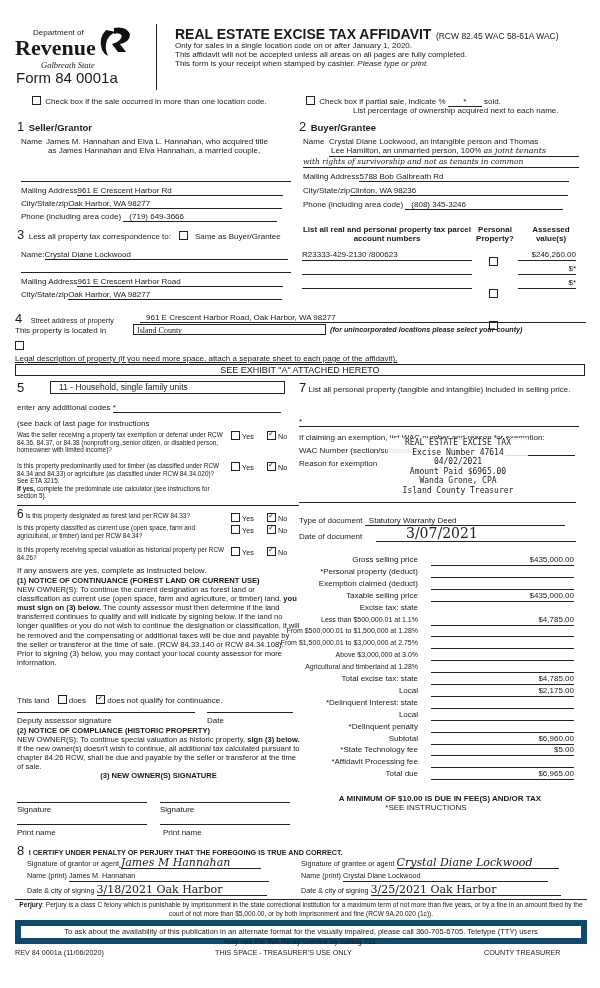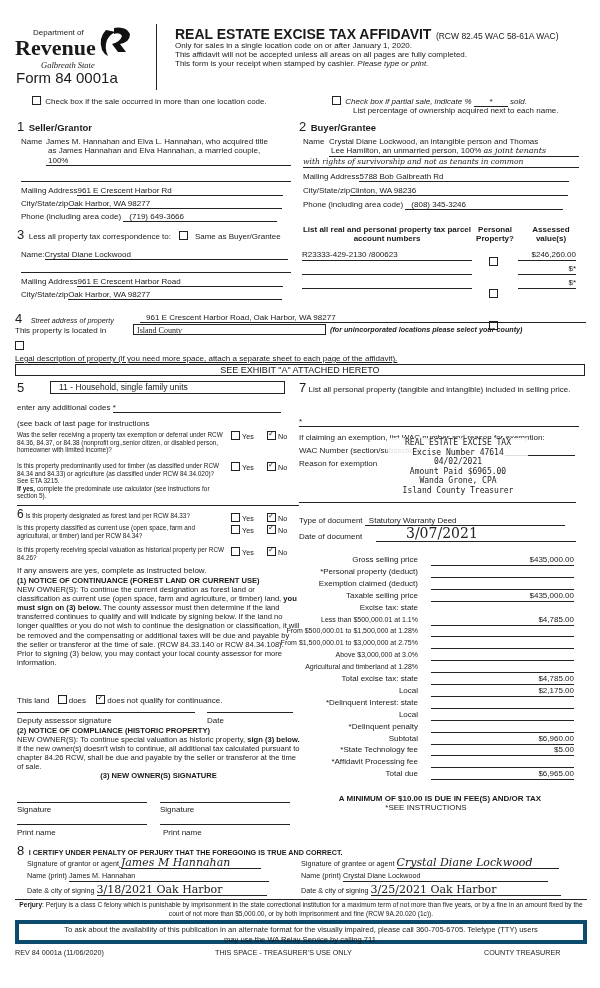--- a/index.html
+++ b/index.html
@@ -43,37 +43,36 @@
 <div class="abs t8" style="left:175px;top:50px;">This affidavit will not be accepted unless all areas on all pages are fully completed.</div>
 <div class="abs t8" style="left:175px;top:59px;white-space:nowrap;">
   <span>This form is your receipt when stamped by cashier.</span>
   <i>Please type or print.</i>
 </div>
 
 <div class="abs t8" style="left:32px;top:96px;white-space:nowrap;">
   <span class="cb"></span>
   <span>Check box if the sale occurred in more than one location code.</span>
 </div>
-<div class="abs t8" style="left:332px;top:96px;white-space:nowrap;font-style:italic;">
+<div class="abs t8" style="left:306px;top:96px;white-space:nowrap;">
   <span class="cb"></span>
   <span>Check box if partial sale, indicate %</span>
   <span class="ul" style="display:inline-block;width:34px;text-align:center;">*</span>
   <span>sold.</span>
 </div>
 <div class="abs t8" style="left:353px;top:106px;">List percentage of ownership acquired next to each name.</div>
 
 <div class="abs" style="left:17px;top:117px;white-space:nowrap;">
   <span style="font-size:13px;">1</span>
   <span class="bold" style="font-size:9.5px;">Seller/Grantor</span>
 </div>
 <div class="abs t8" style="left:21px;top:137px;">Name</div>
 <div class="abs t8" style="left:46px;top:137px;width:245px;">
   <div>James M. Hannahan and Elva L. Hannahan, who acquired title</div>
   <div style="padding-left:2px;">as James Hannahan and Elva Hannahan, a married couple,</div>
-  <div class="ul" style="padding-left:2px;">100%</div>
 </div>
 <div class="abs ul" style="left:21px;top:181px;width:270px;"></div>
 <div class="abs t8" style="left:21px;top:186px;white-space:nowrap;">
   <span>Mailing Address</span><span class="ul" style="display:inline-block;width:206px;">961 E Crescent Harbor Rd</span>
 </div>
 <div class="abs t8" style="left:21px;top:199px;white-space:nowrap;">
   <span>City/State/zip</span><span class="ul" style="display:inline-block;width:214px;">Oak Harbor, WA  98277</span>
 </div>
 <div class="abs t8" style="left:21px;top:212px;white-space:nowrap;">
   <span>Phone (including area code)</span>
@@ -126,21 +125,21 @@
 <div class="abs bold t8 center" style="left:524px;top:225px;width:54px;">Assessed value(s)</div>
 
 <div id="parcel-rows">
     <div><div class="abs ul t8" style="left: 302px; top: 250px; width: 170px; height: 10px;">R23333-429-2130 /800623</div><span class="abs cb" style="left: 489px; top: 251px;"></span><div class="abs ul t8 right" style="left: 518px; top: 250px; width: 58px; height: 10px;">$246,260.00</div></div>
     <div><div class="abs ul t8" style="left: 302px; top: 264px; width: 170px; height: 10px;"></div><span class="abs cb" style="left: 489px; top: 265px;"></span><div class="abs ul t8 right" style="left: 518px; top: 264px; width: 58px; height: 10px;">$*</div></div>
     <div><div class="abs ul t8" style="left: 302px; top: 278px; width: 170px; height: 10px;"></div><span class="abs cb" style="left: 489px; top: 279px;"></span><div class="abs ul t8 right" style="left: 518px; top: 278px; width: 58px; height: 10px;">$*</div></div>
   </div>
 
 <div class="abs" style="left:15px;top:309px;white-space:nowrap;">
   <span style="font-size:13px;">4</span>
-  <span class="t7" style="margin-left:4px;font-style:italic;">Street address of property</span>
+  <span class="t7" style="margin-left:4px;">Street address of property</span>
 </div>
 <div class="abs ul t8" style="left:140px;top:313px;width:440px;padding-left:6px;">961 E Crescent Harbor Road, Oak Harbor, WA 98277</div>
 <div class="abs t8" style="left:15px;top:326px;">This property is located in</div>
 <div class="abs" style="left:133px;top:324px;width:193px;height:11px;border:1px solid #222;font-family:'Liberation Serif',serif;font-size:8px;line-height:11px;padding-left:3px;box-sizing:border-box;">Island County</div>
 <div class="abs t7 bold" style="left:330px;top:326px;font-style:italic;white-space:nowrap;">(for unincorporated locations please select your county)</div>
 <div class="abs t7" style="left:15px;top:341px;white-space:nowrap;">
   <span class="cb"></span>
 </div>
 <div class="abs t8" style="left:15px;top:354px;white-space:nowrap;text-decoration:underline;">Legal description of property (if you need more space, attach a separate sheet to each page of the affidavit).</div>
 <div class="abs t9 center" style="left:15px;top:364px;width:570px;height:12px;border:1px solid #222;box-sizing:border-box;line-height:10px;">SEE EXHIBIT "A" ATTACHED HERETO</div>
@@ -308,17 +307,17 @@
   <span>Date &amp; city of signing</span>
   <span class="ul hand" style="display:inline-block;width:170px;font-size:11px;line-height:11px;font-style:normal;">3/18/2021 Oak Harbor</span>
 </div>
 <div class="abs t7" style="left:301px;top:884px;white-space:nowrap;">
   <span>Date &amp; city of signing</span>
   <span class="ul hand" style="display:inline-block;width:190px;font-size:11px;line-height:11px;font-style:normal;">3/25/2021 Oak Harbor</span>
 </div>
 <div class="abs center" style="left:15px;top:899px;width:572px;height:20px;border-top:1px solid #222;font-size:6.6px;line-height:8.5px;padding-top:1px;box-sizing:border-box;">
   <b>Perjury</b><span>: Perjury is a class C felony which is punishable by imprisonment in the state correctional institution for a maximum term of not more than five years, or by a fine in an amount fixed by the court of not more than $5,000.00, or by both imprisonment and fine (RCW 9A.20.020 (1c)).</span>
 </div>
-<div class="abs center" style="left:15px;top:920px;width:572px;height:24px;border:4px solid #0c4a6e;box-sizing:border-box;font-size:7.6px;line-height:10px;padding:1px 40px;">To ask about the availability of this publication in an alternate format for the visually impaired, please call 360-705-6705. Teletype (TTY) users may use the WA Relay Service by calling 711.</div>
+<div class="abs center" style="left:15px;top:920px;width:572px;height:24px;border:6px solid #0c4a6e;box-sizing:border-box;font-size:7.6px;line-height:10px;padding:1px 40px;">To ask about the availability of this publication in an alternate format for the visually impaired, please call 360-705-6705. Teletype (TTY) users may use the WA Relay Service by calling 711.</div>
 
 <div class="abs t7" style="left:15px;top:949px;">REV 84 0001a (11/06/2020)</div>
 <div class="abs t7" style="left:215px;top:949px;">THIS SPACE - TREASURER'S USE ONLY</div>
 <div class="abs t7" style="left:484px;top:949px;">COUNTY TREASURER</div>
 
 </body></html>

